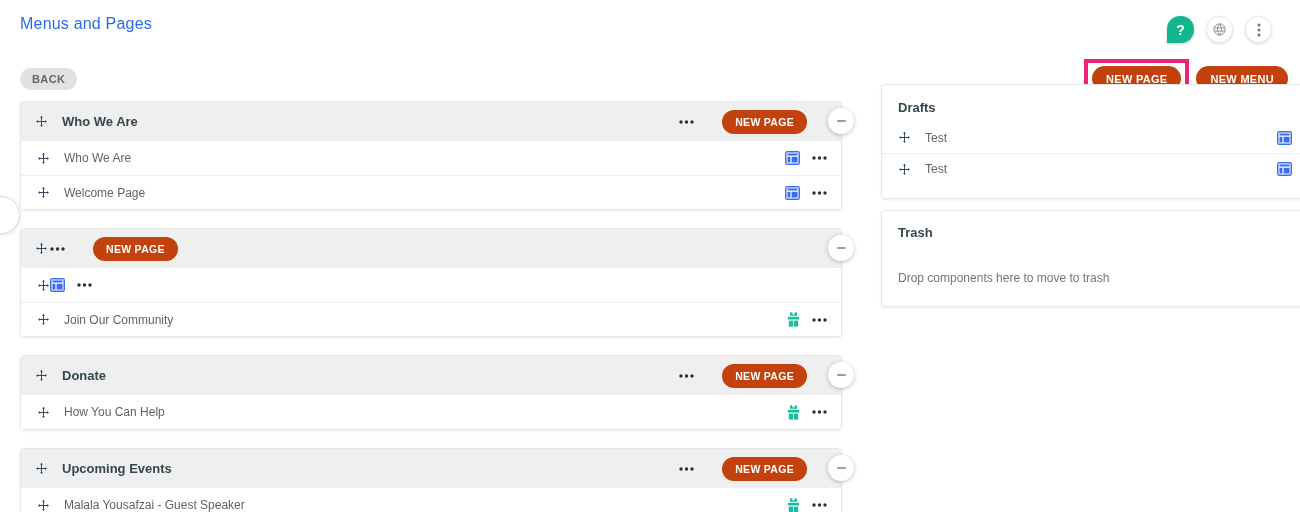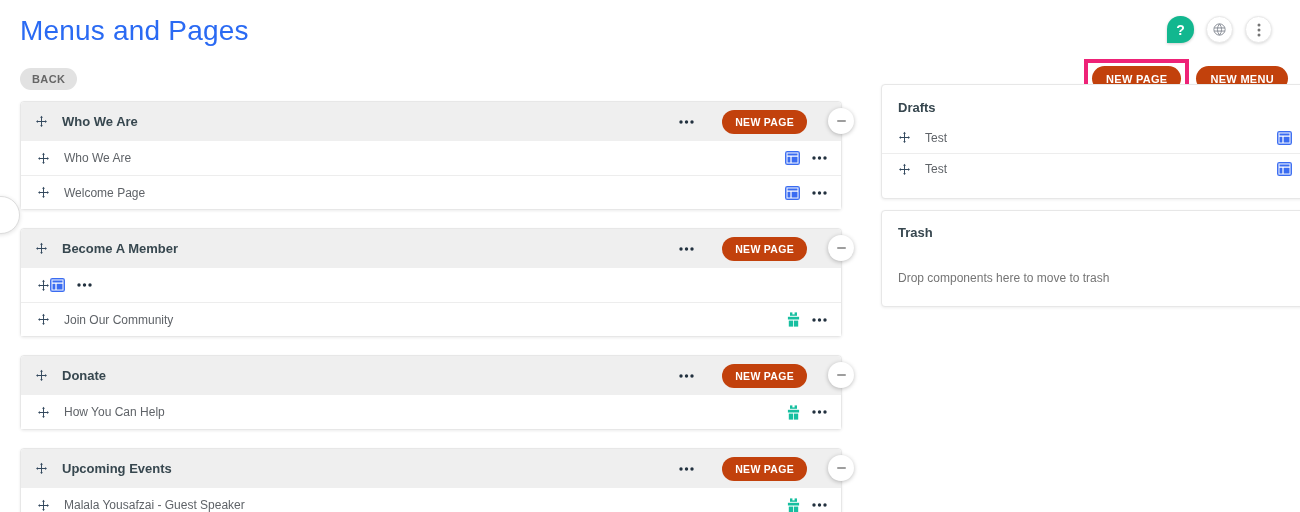--- a/index.html
+++ b/index.html
@@ -1,20 +1,20 @@
 <!DOCTYPE html>
 <html><head>
 <meta charset="utf-8">
 <style>
   * { margin:0; padding:0; box-sizing:border-box; }
   html,body { width:1300px; height:512px; background:#fff; overflow:hidden;
     font-family:"Liberation Sans", sans-serif; position:relative; }
 
   
-  .page-title { position:absolute; left:20px; top:15px; font-size:28px; color:#2a6af3; font-weight:400; letter-spacing:.2px; }
+  .page-title { position:absolute; left:20px; top:15px; font-size:16px; color:#2a6af3; font-weight:400; letter-spacing:.2px; }
   .top-icons { position:absolute; top:16px; right:28px; display:flex; align-items:center; gap:12px; }
   .help-bubble { width:27px; height:27px; background:#12b78f; border-radius:13px 13px 13px 0;
     display:flex; align-items:center; justify-content:center; color:#fff; font-size:14px; font-weight:bold; cursor:pointer;
     box-shadow:0 1px 3px rgba(0,0,0,.2); }
   .circle-btn { width:27px; height:27px; border-radius:50%; background:#fff; border:1px solid #e9e9e9;
     box-shadow:0 1px 3px rgba(0,0,0,.14); display:flex; align-items:center; justify-content:center; cursor:pointer; }
 
   
   .back-pill { position:absolute; left:20px; top:68px; background:#e2e2e2; color:#666; font-size:11px; font-weight:bold;
     padding:5px 12px; border-radius:12px; letter-spacing:.4px; cursor:pointer; }
@@ -179,21 +179,20 @@
     </div>
   </div>
 
   <div class="menu-card">
     <div class="menu-header">
       <span class="drag-handle">
           <svg width="13" height="13" viewBox="0 0 24 24">
             <use href="#move-arrows"></use>
           </svg>
         </span>
-      <span class="menu-title">Become A Member</span>
       <span class="dots-btn">
           <svg width="15" height="4" viewBox="0 0 15 4">
             <use href="#dots-h"></use>
           </svg>
         </span>
       <button class="btn-blue sm">NEW PAGE</button>
       <span class="collapse-circle">
           <span class="minus-bar"></span>
         </span>
     </div>

